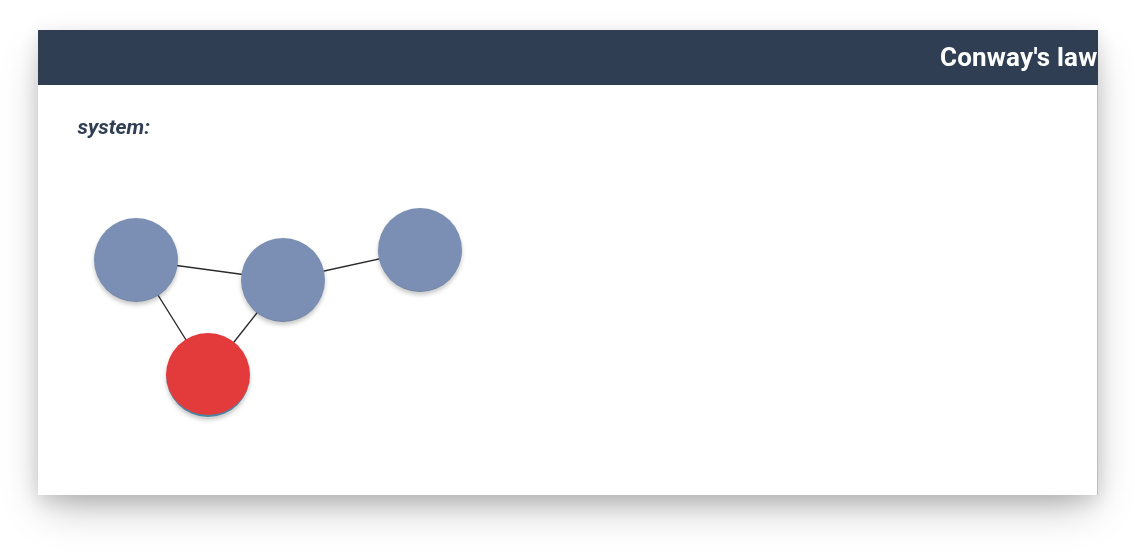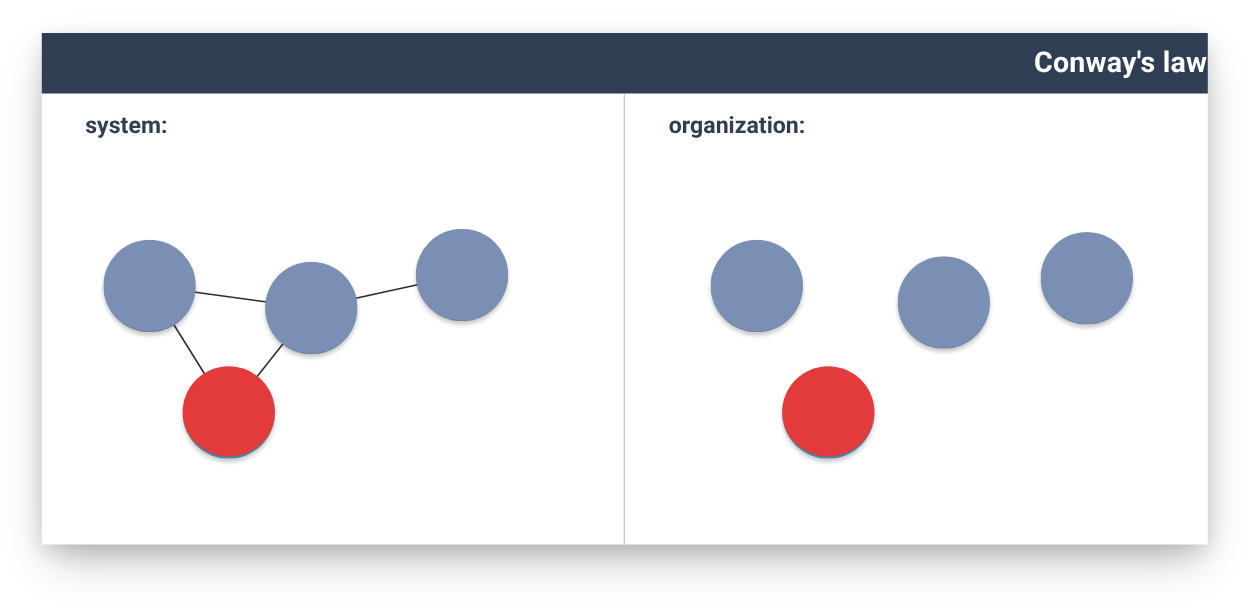--- a/index.html
+++ b/index.html
@@ -29,21 +29,22 @@
       letter-spacing: 0.2px;
     }
     .body {
       display: flex;
       height: 410px;
       position: relative;
     }
     .panel {
       flex: 1;
       position: relative;
-      padding: 18px 40px;
+      padding: 30px 40px;
+      font-style: italic;
     }
     .divider {
       width: 1px;
       background: #9aa4b2;
       opacity: 0.7;
     }
     .panel-label {
       color: #2f3e53;
       font-weight: 700;
       font-size: 21px;
@@ -86,24 +87,14 @@
           <line x1="245" y1="195" x2="170" y2="290" stroke="#2b2b2b" stroke-width="1.4"></line>
         </svg>
       <div class="graph" id="left-nodes">
           <div class="node node-blue" style="width: 84px; height: 84px; left: 56px; top: 133px;"></div>
           <div class="node node-blue" style="width: 84px; height: 84px; left: 203px; top: 153px;"></div>
           <div class="node node-blue" style="width: 84px; height: 84px; left: 340px; top: 123px;"></div>
           <div class="node node-red" style="width: 84px; height: 84px; left: 128px; top: 248px;"></div>
         </div>
     </div>
     <div class="divider"></div>
-    <div class="panel" id="right-panel">
-      <div class="panel-label">organization:</div>
-      <svg class="edges" id="right-edges" width="530" height="410"></svg>
-      <div class="graph" id="right-nodes">
-          <div class="node node-blue" style="width: 84px; height: 84px; left: 78px; top: 133px;"></div>
-          <div class="node node-blue" style="width: 84px; height: 84px; left: 248px; top: 148px;"></div>
-          <div class="node node-blue" style="width: 84px; height: 84px; left: 378px; top: 126px;"></div>
-          <div class="node node-red" style="width: 84px; height: 84px; left: 143px; top: 248px;"></div>
-        </div>
-    </div>
   </div>
 </div>
 
 </body></html>

